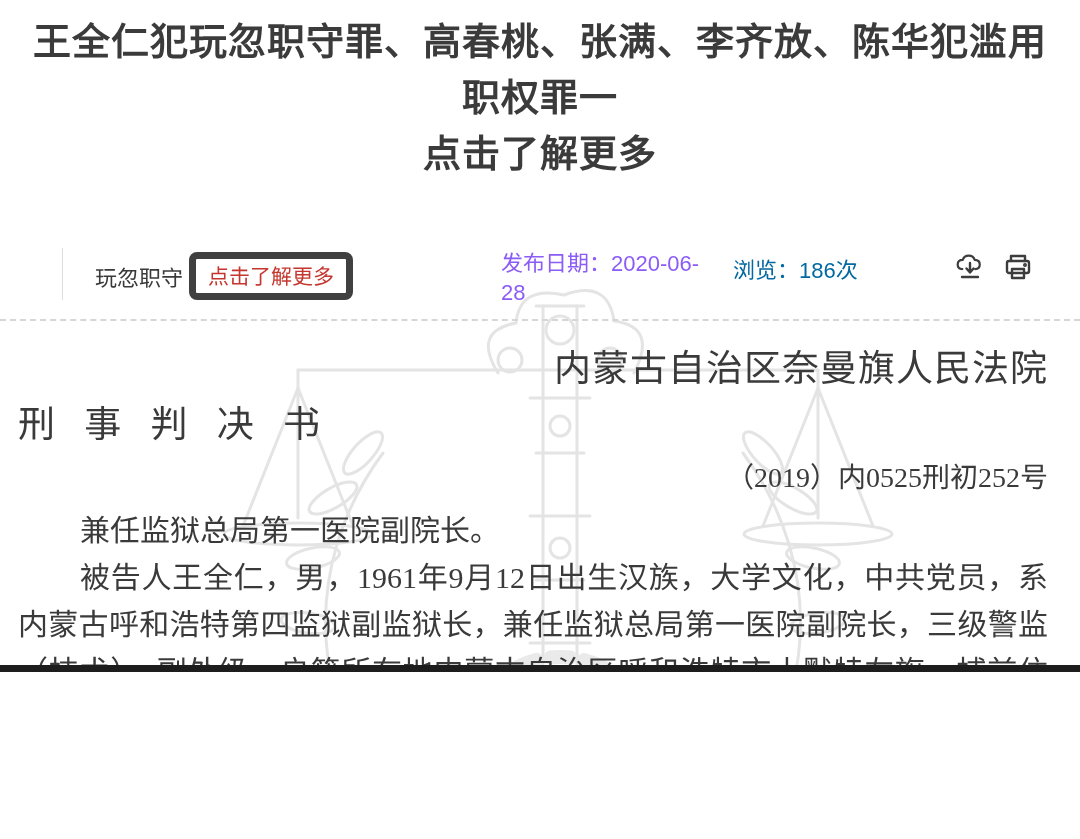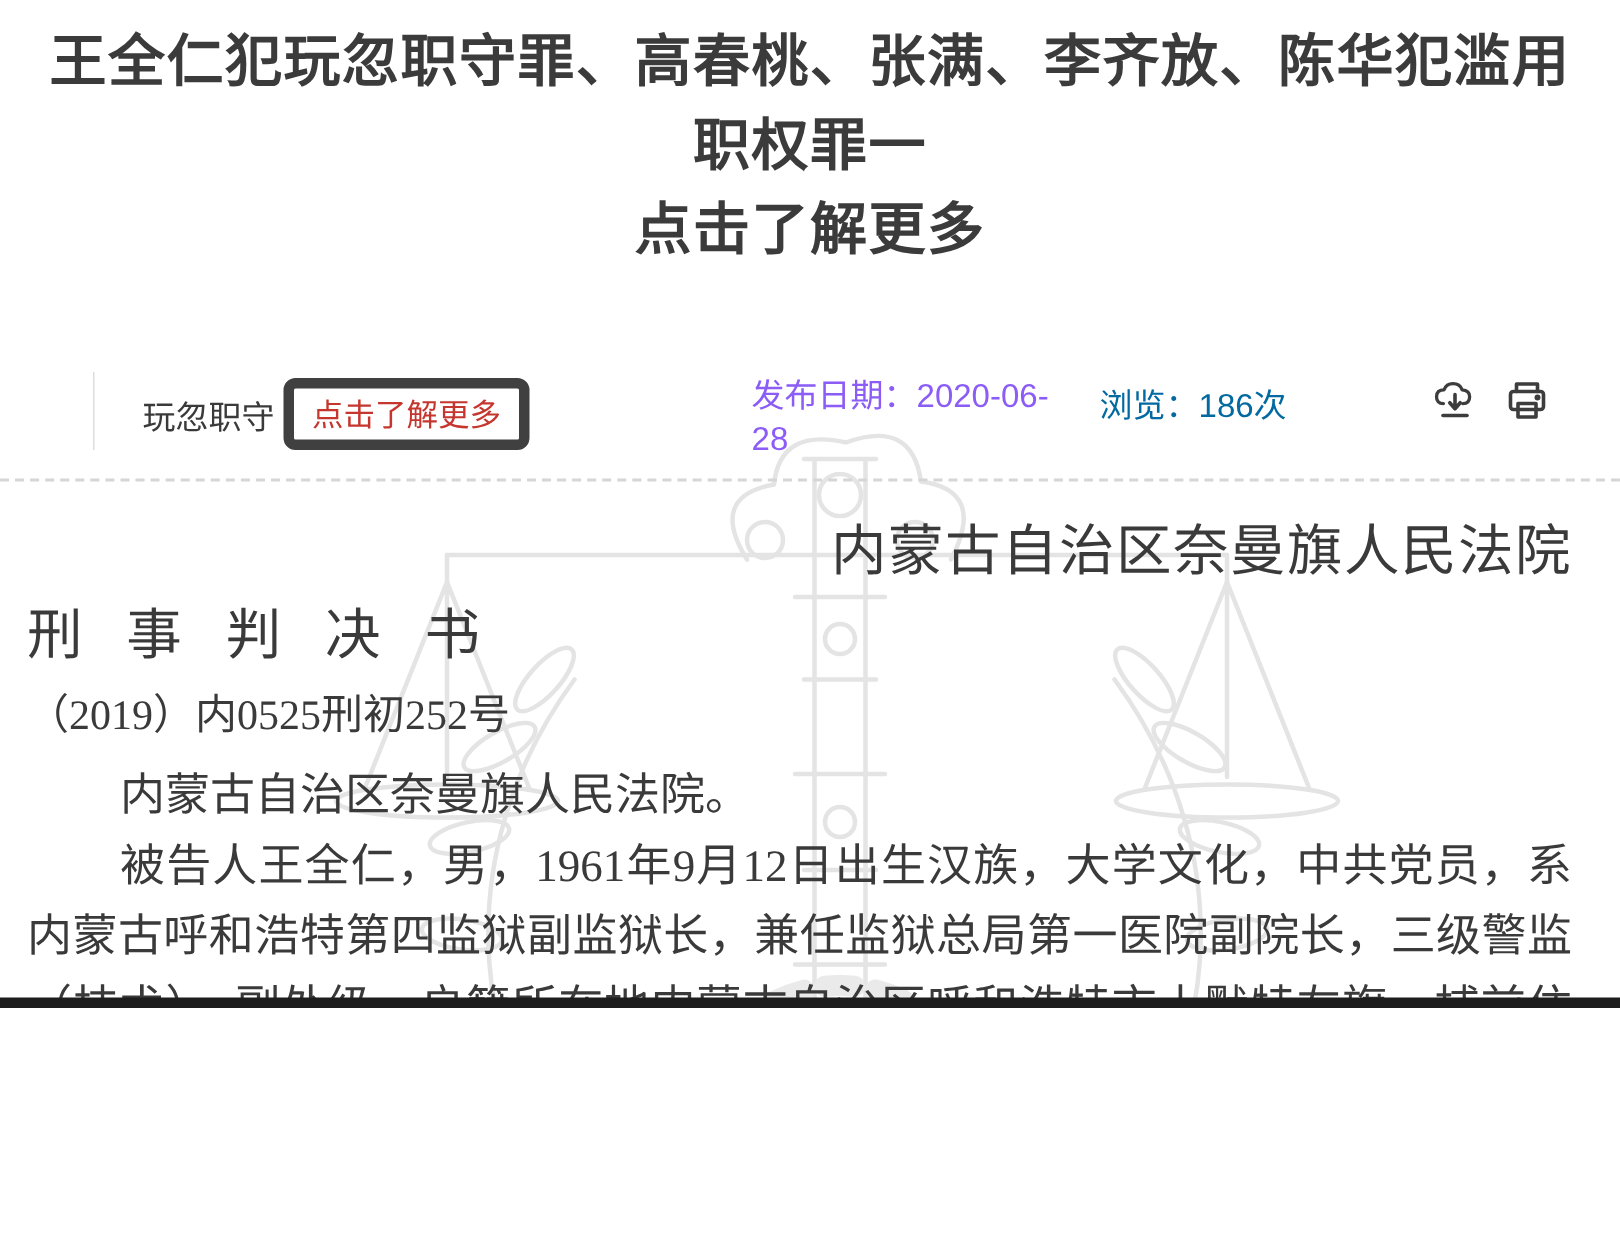--- a/index.html
+++ b/index.html
@@ -43,21 +43,21 @@
   .meta-icons .icon{display:inline-flex;width:32px;height:32px;cursor:pointer;}
   .meta-icons svg{width:32px;height:32px;stroke:#3d3d3d;fill:none;stroke-width:2.4;stroke-linecap:round;stroke-linejoin:round;}
   
   .doc{
     font-family:"Liberation Serif","DejaVu Serif",serif;
     color:#3a3a3a;padding:0 32px 0 18px;
     font-size:30px;line-height:47px;text-align:justify;
   }
   .court{margin-top:26px;text-align:right;font-size:37px;line-height:44px;letter-spacing:1px;}
   .doctype{text-align:left;font-size:37px;line-height:44px;margin-top:12px;word-spacing:16px;letter-spacing:2px;}
-  .caseno{text-align:left;font-size:28px;line-height:38px;margin-top:12px;}
+  .caseno{text-align:right;font-size:28px;line-height:38px;margin-top:12px;}
   .doc p{margin:0;text-indent:62px;}
   .doc p:first-of-type{margin-top:10px;}
   
   .bottom-bar{position:absolute;left:0;bottom:0;width:100%;height:7px;background:#1d1d1d;z-index:2;}
 </style>
 </head>
 <body>
 
 <div class="page">
 
@@ -138,21 +138,21 @@
             <circle cx="23" cy="14" r="0.8" fill="#3d3d3d"></circle>
           </svg>
         </span>
       </div>
     </div>
 
     <div class="doc">
       <div class="court">内蒙古自治区奈曼旗人民法院</div>
       <div class="doctype">刑 事 判 决 书</div>
       <div class="caseno">（2019）内0525刑初252号</div>
-      <p>内蒙古自治区奈曼旗人民法院。</p>
+      <p>兼任监狱总局第一医院副院长。</p>
       <p>被告人王全仁，男，1961年9月12日出生汉族，大学文化，中共党员，系内蒙古呼和浩特第四监狱副监狱长，兼任监狱总局第一医院副院长，三级警监（技术），副处级。户籍所在地内蒙古自治区呼和浩特市土默特左旗，捕前住呼和浩特市赛罕区。因涉嫌玩忽职守罪于2019年6月28日被内蒙古自治区人民检察院决定刑事拘留，同年7月10日被内蒙古自治区人民检察院决定逮捕。现羁押于奈曼旗看守所。</p>
       <p>辩护人苏德，内蒙古星洋律师事务所律师。</p>
 
     </div>
 
   </div>
 
   <div class="bottom-bar"></div>
 </div>
 

